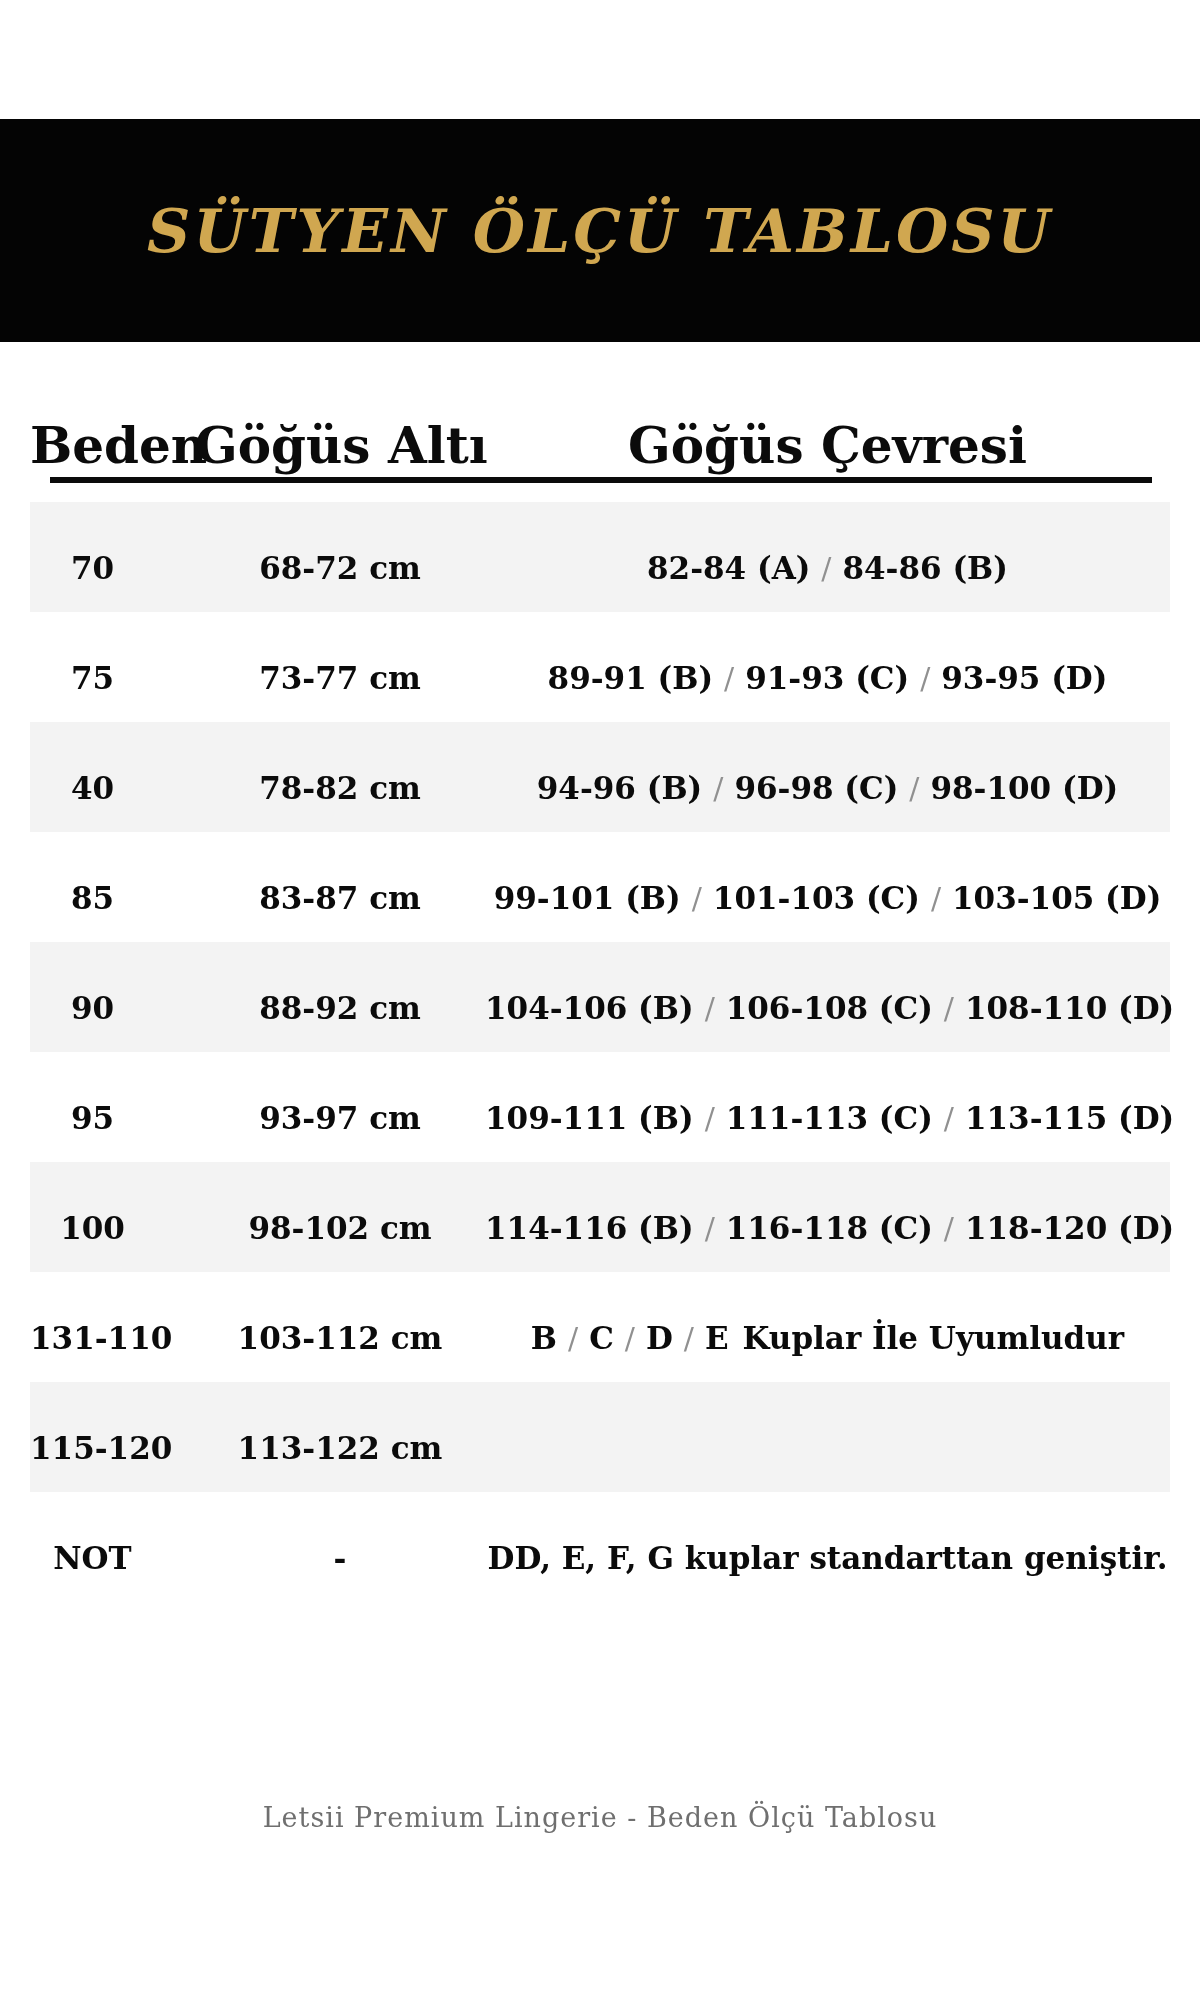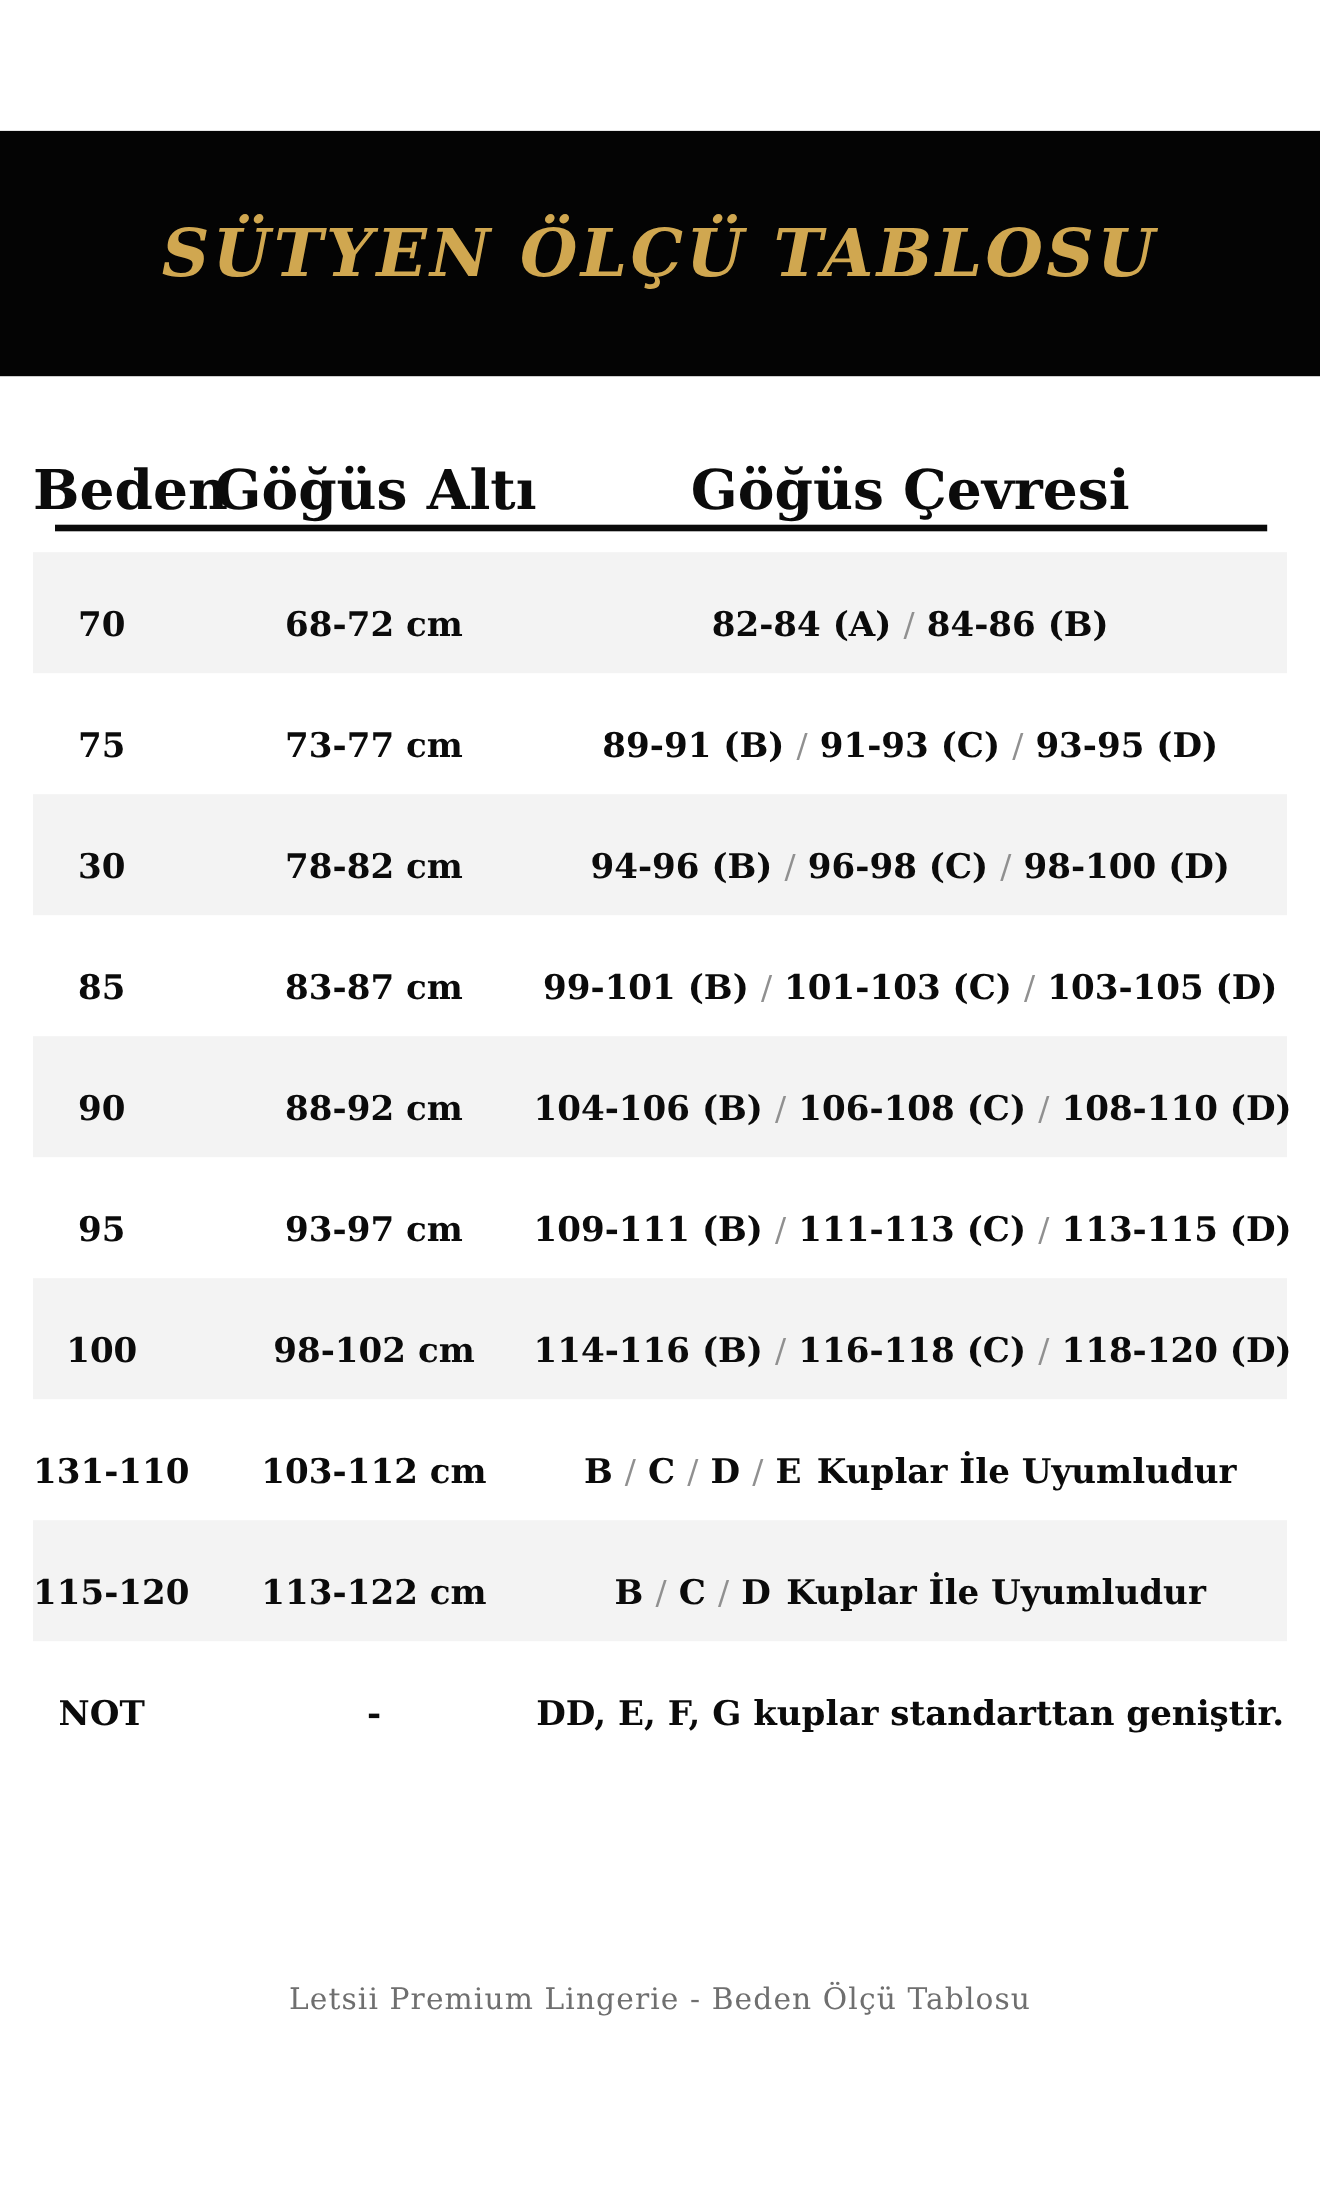--- a/index.html
+++ b/index.html
@@ -95,21 +95,21 @@
       <div class="cell c2">68-72 cm</div>
       <div class="cell c3"><span>82-84 (A)</span><span class="sep">/</span><span>84-86 (B)</span></div>
     </div>
     <div class="trow">
       <div class="cell c1">75</div>
       <div class="cell sp"></div>
       <div class="cell c2">73-77 cm</div>
       <div class="cell c3"><span>89-91 (B)</span><span class="sep">/</span><span>91-93 (C)</span><span class="sep">/</span><span>93-95 (D)</span></div>
     </div>
     <div class="trow shaded">
-      <div class="cell c1">30</div>
+      <div class="cell c1">40</div>
       <div class="cell sp"></div>
       <div class="cell c2">78-82 cm</div>
       <div class="cell c3"><span>94-96 (B)</span><span class="sep">/</span><span>96-98 (C)</span><span class="sep">/</span><span>98-100 (D)</span></div>
     </div>
     <div class="trow">
       <div class="cell c1">85</div>
       <div class="cell sp"></div>
       <div class="cell c2">83-87 cm</div>
       <div class="cell c3"><span>99-101 (B)</span><span class="sep">/</span><span>101-103 (C)</span><span class="sep">/</span><span>103-105 (D)</span></div>
     </div>
@@ -134,21 +134,20 @@
     <div class="trow">
       <div class="cell c1">131-110</div>
       <div class="cell sp"></div>
       <div class="cell c2">103-112 cm</div>
       <div class="cell c3"><span>B</span><span class="sep">/</span><span>C</span><span class="sep">/</span><span>D</span><span class="sep">/</span><span>E</span><span class="suffix">Kuplar İle Uyumludur</span></div>
     </div>
     <div class="trow shaded">
       <div class="cell c1">115-120</div>
       <div class="cell sp"></div>
       <div class="cell c2">113-122 cm</div>
-      <div class="cell c3"><span>B</span><span class="sep">/</span><span>C</span><span class="sep">/</span><span>D</span><span class="suffix">Kuplar İle Uyumludur</span></div>
     </div>
     <div class="trow">
       <div class="cell c1">NOT</div>
       <div class="cell sp"></div>
       <div class="cell c2">-</div>
       <div class="cell c3"><span>DD, E, F, G kuplar standarttan geniştir.</span></div>
     </div>
   </div>
 
 <div class="footer">Letsii Premium Lingerie - Beden Ölçü Tablosu</div>

